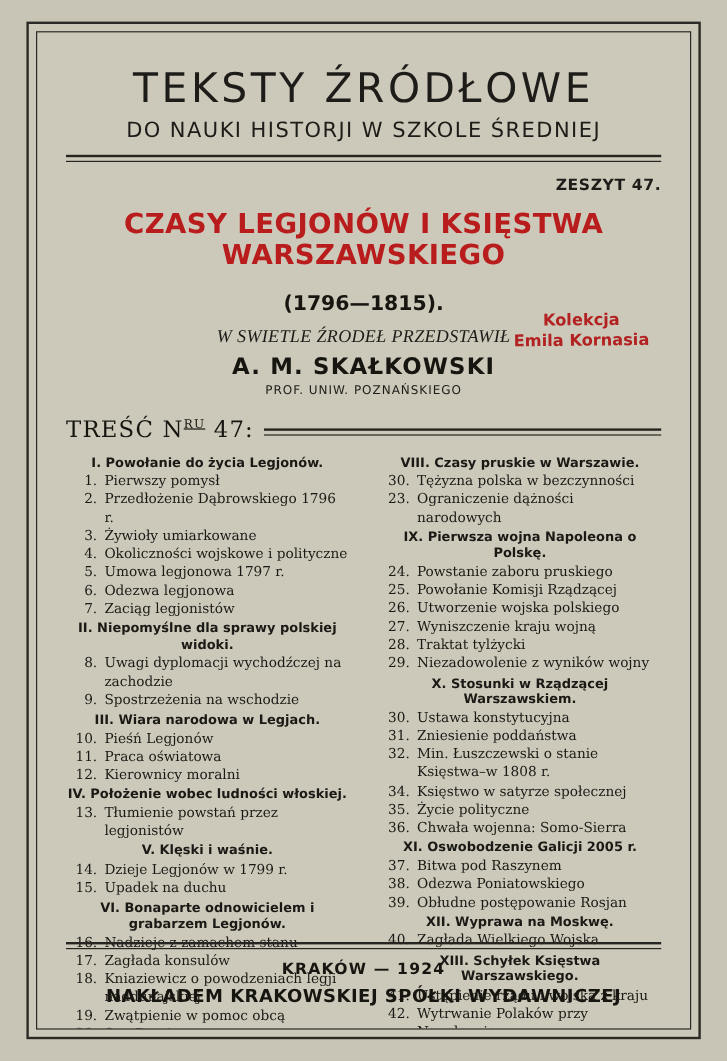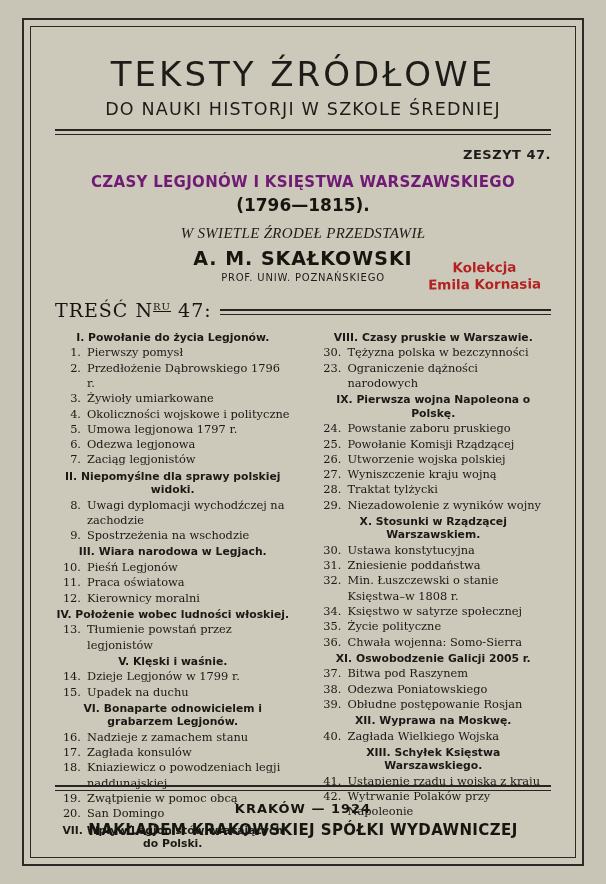--- a/index.html
+++ b/index.html
@@ -74,34 +74,34 @@
     font-family: "DejaVu Sans", sans-serif;
     font-weight: bold;
     font-size: 13px;
     letter-spacing: 0.5px;
     margin-top: 12px;
     color: #1d1c19;
   }
   .booktitle {
     text-align: center;
     font-family: "DejaVu Sans", sans-serif;
-    font-size: 15px;
+    font-size: 23px;
     font-weight: bold;
     letter-spacing: 0.3px;
-    color: #701a75;
+    color: #b91c1c;
     margin-top: 12px;
     line-height: 1.15;
   }
   .years {
     text-align: center;
     font-family: "DejaVu Sans", sans-serif;
     font-size: 17px;
     font-weight: bold;
     color: #16150f;
-    margin-top: 4px;
+    margin-top: 16px;
   }
   .swietle {
     text-align: center;
     font-style: italic;
     font-size: 15px;
     color: #1d1c19;
     margin-top: 10px;
     letter-spacing: 0.3px;
   }
   .author {
@@ -375,21 +375,21 @@
             <div class="entry">
               <span class="num">24.</span>
               <span class="txt">Powstanie zaboru pruskiego</span>
             </div>
             <div class="entry">
               <span class="num">25.</span>
               <span class="txt">Powołanie Komisji Rządzącej</span>
             </div>
             <div class="entry">
               <span class="num">26.</span>
-              <span class="txt">Utworzenie wojska polskiej</span>
+              <span class="txt">Utworzenie wojska polskiego</span>
             </div>
             <div class="entry">
               <span class="num">27.</span>
               <span class="txt">Wyniszczenie kraju wojną</span>
             </div>
             <div class="entry">
               <span class="num">28.</span>
               <span class="txt">Traktat tylżycki</span>
             </div>
             <div class="entry">

